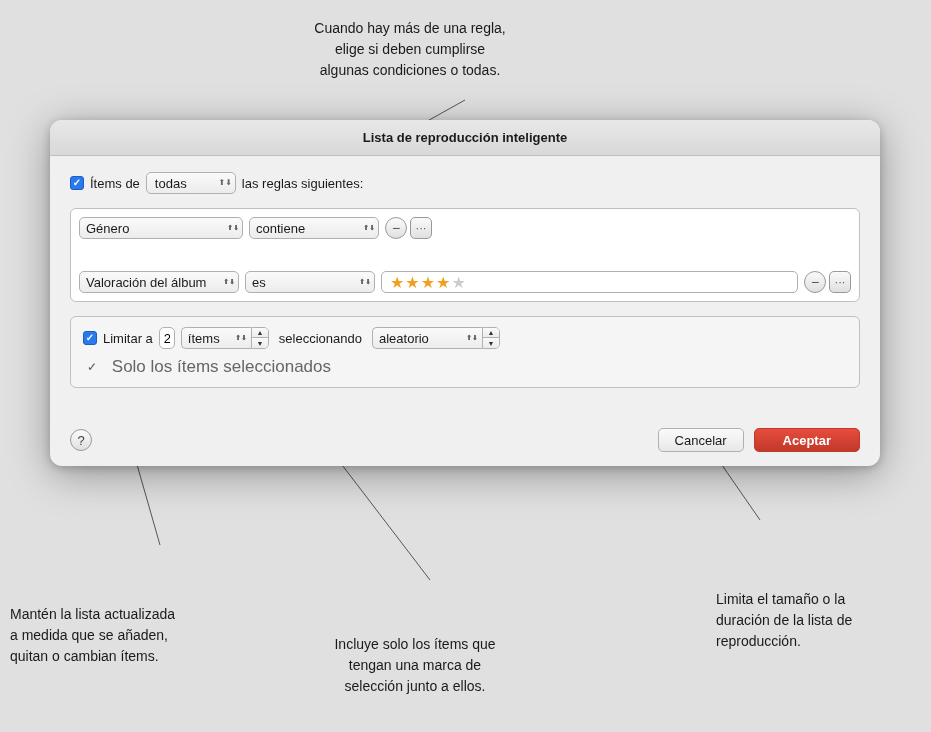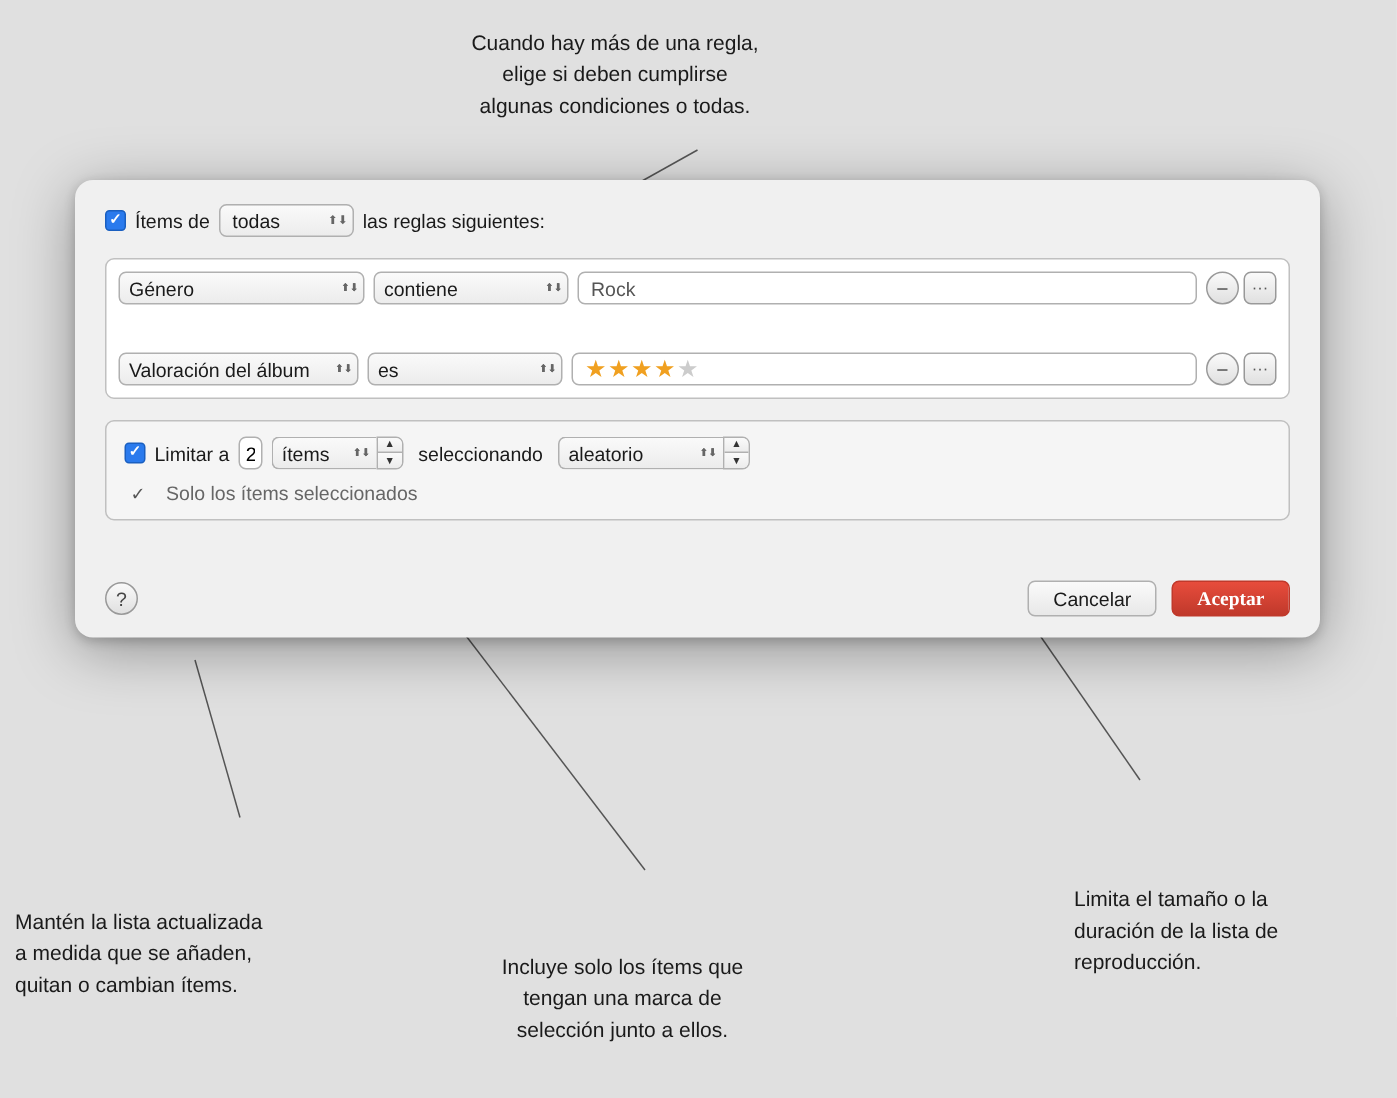--- a/index.html
+++ b/index.html
@@ -298,21 +298,21 @@
       background: white;
     }
 
     .dimmed-text {
       color: #888;
       font-size: 13px;
     }
 
     .checkmark-text {
       color: #666;
-      font-size: 13px;
+      font-size: 17px;
       display: flex;
       align-items: center;
       gap: 5px;
     }
 
     .checkmark-text::before {
       content: '✓';
       color: #555;
       font-size: 12px;
     }
@@ -351,29 +351,28 @@
       border-radius: 5px;
       border: 1px solid #b0b0b0;
       background: linear-gradient(to bottom, #fafafa, #e8e8e8);
       font-size: 13px;
       cursor: pointer;
       color: #1a1a1a;
     }
 
     .btn-accept {
       height: 24px;
-      padding: 0 16px;
+      padding: 0 28px;
       border-radius: 5px;
       border: 1px solid #c0392b;
       background: linear-gradient(to bottom, #e74c3c, #c0392b);
       font-size: 13px;
       font-weight: 600;
       cursor: pointer;
       color: white;
-      font-family: Liberation Serif, serif;
     }
 
     
     .annotations-svg {
       position: absolute;
       top: 0;
       left: 0;
       width: 931px;
       height: 732px;
       pointer-events: none;
@@ -396,20 +395,23 @@
   </svg>
 
   <div class="callout callout-top">
     <span style="white-space: pre-line;">Cuando hay más de una regla,
 elige si deben cumplirse
 algunas condiciones o todas.</span>
   </div>
 
   <div class="dialog">
 
+    <div class="dialog-titlebar">
+      <span>Lista de reproducción inteligente</span>
+    </div>
 
     <div class="dialog-content">
 
       <div class="condition-row">
         <div class="checkbox"></div>
         <span>Ítems de</span>
         <div class="select-wrapper">
           <select class="select-dropdown">
             <option>todas</option>
             <option>alguna de</option>
@@ -431,21 +433,20 @@
             <span style="position:absolute;right:4px;top:50%;transform:translateY(-50%);font-size:7px;color:#666;pointer-events:none;">⬆⬇</span>
           </div>
           <div class="rule-select-wrapper">
             <select class="rule-select" style="width:130px;">
               <option>contiene</option>
               <option>es</option>
               <option>no contiene</option>
             </select>
             <span style="position:absolute;right:4px;top:50%;transform:translateY(-50%);font-size:7px;color:#666;pointer-events:none;">⬆⬇</span>
           </div>
-          <input class="rule-value-input" type="text" value="Rock" style="">
           <div class="rule-btn-group">
             <button class="rule-btn">−</button>
             <button class="rule-ellipsis-btn">···</button>
           </div>
         </div>
 
         <div class="rule-row">
           <div class="rule-select-wrapper">
             <select class="rule-select" style="width:160px;">
               <option>Valoración del álbum</option>

